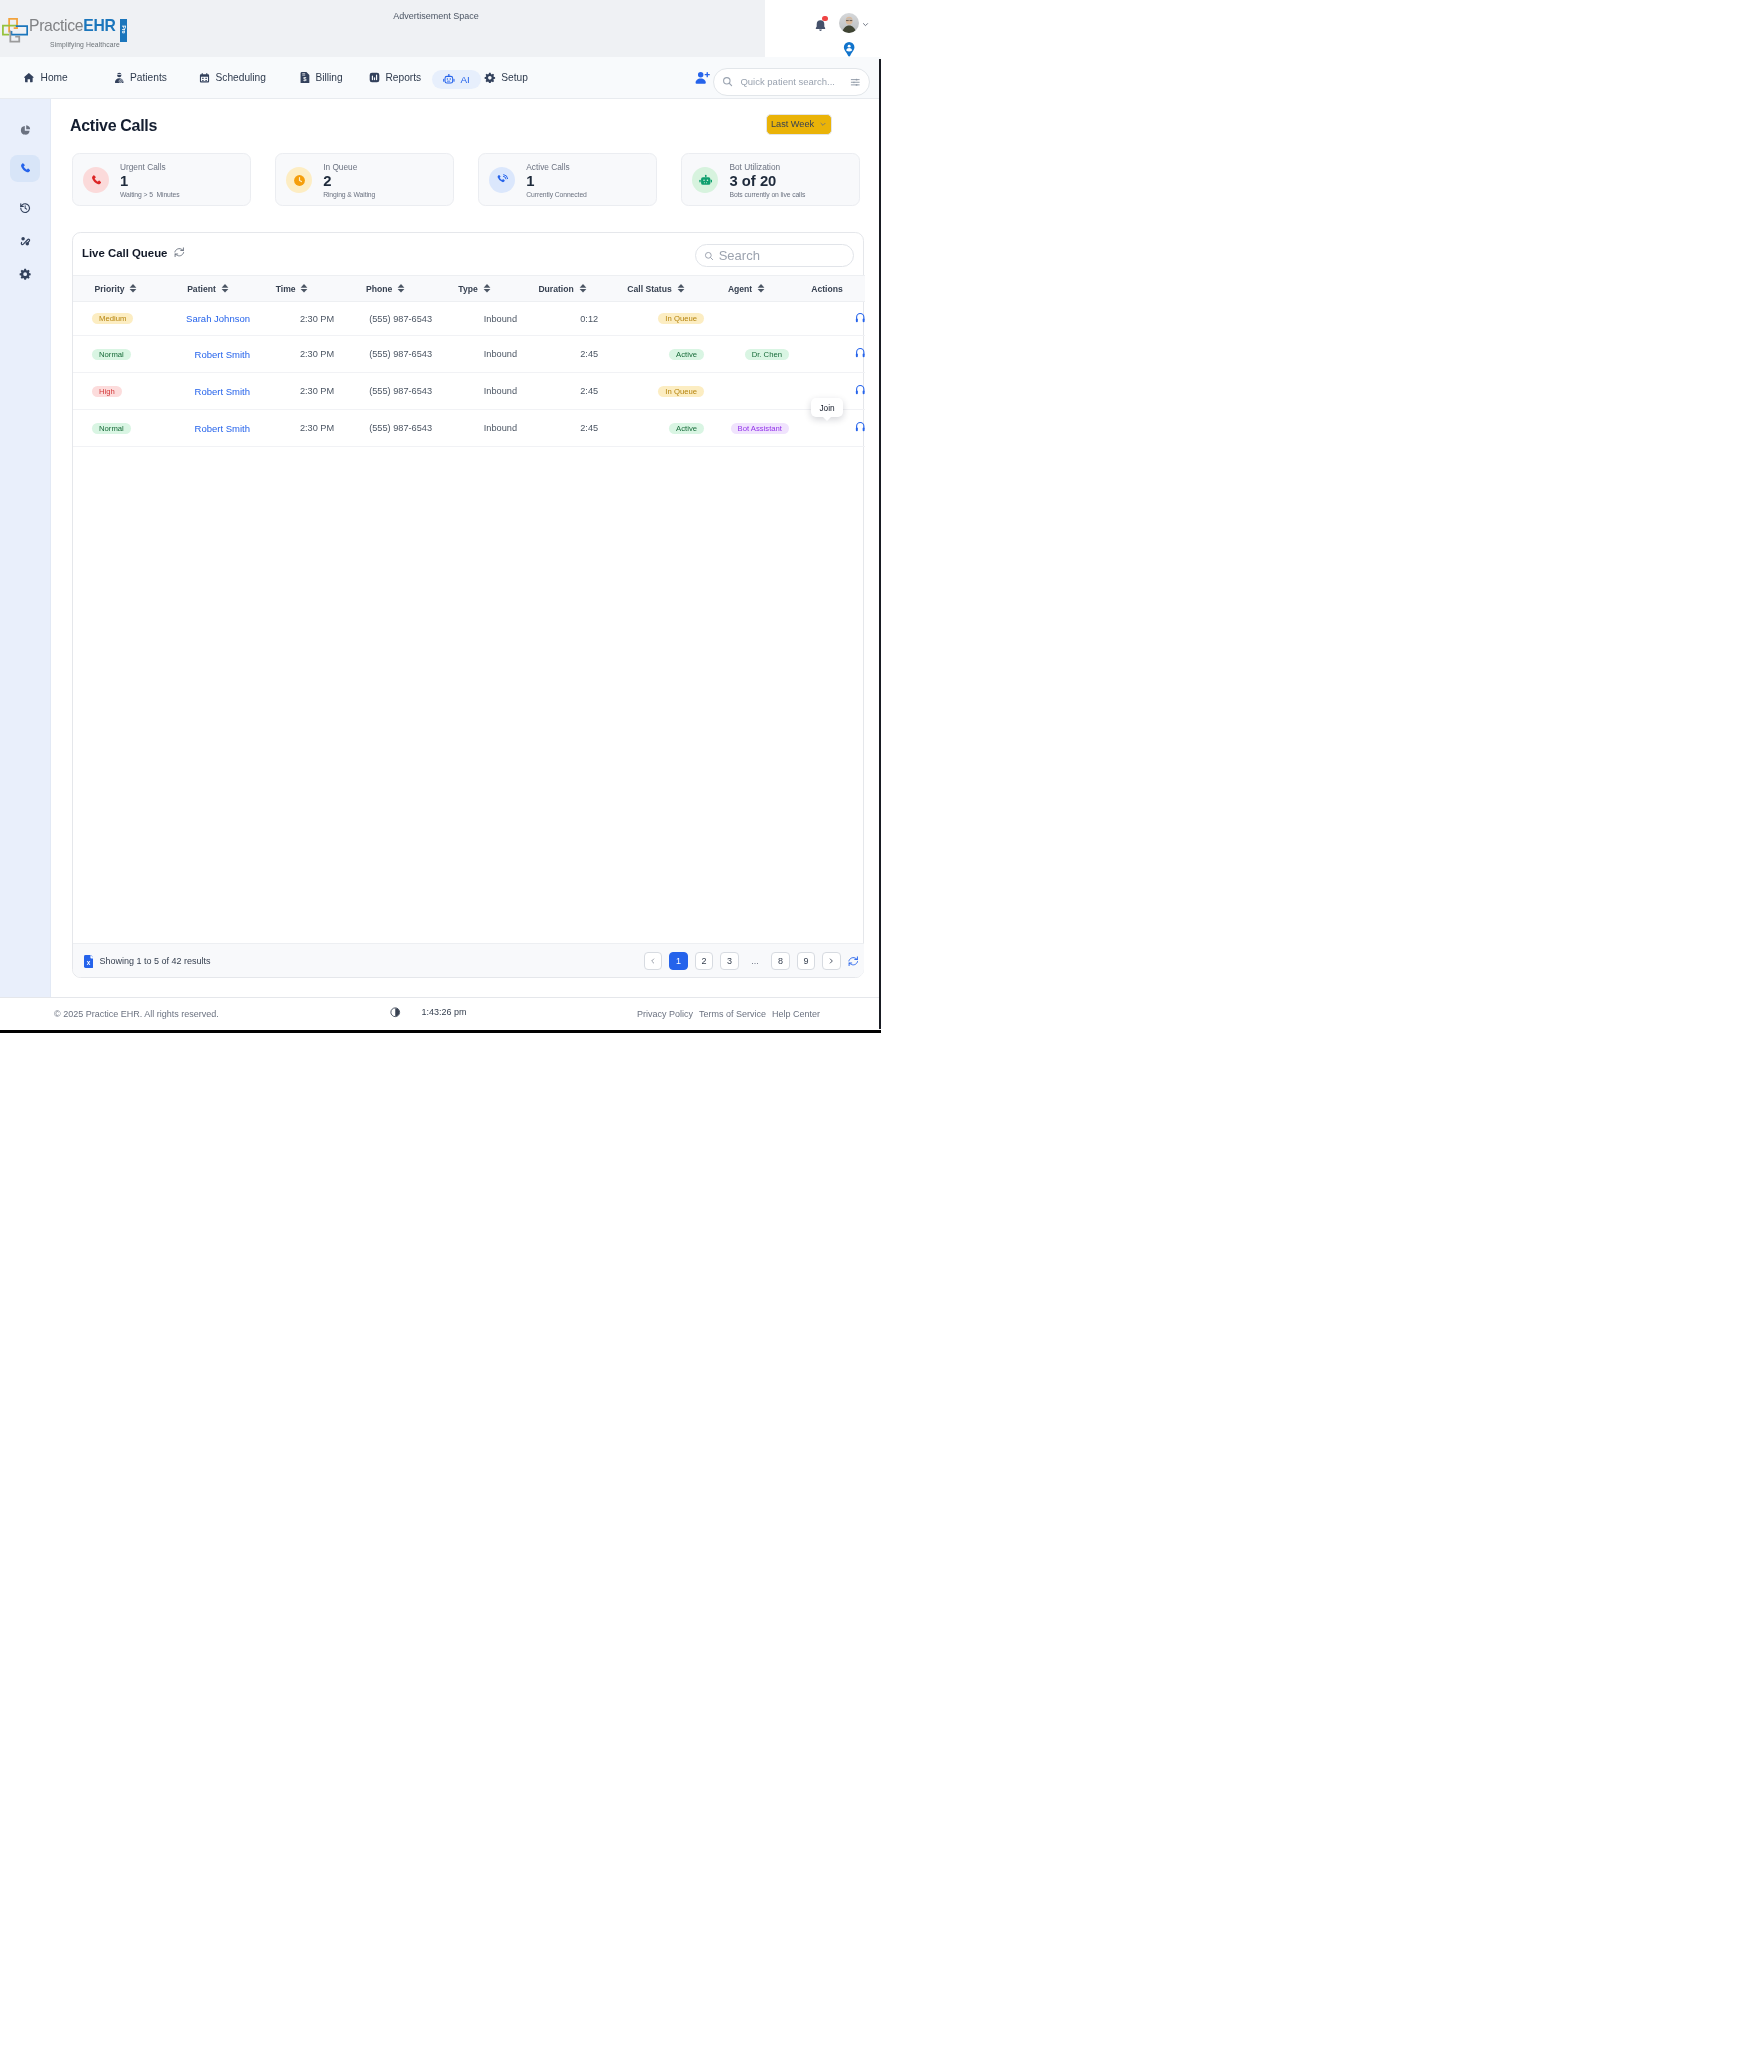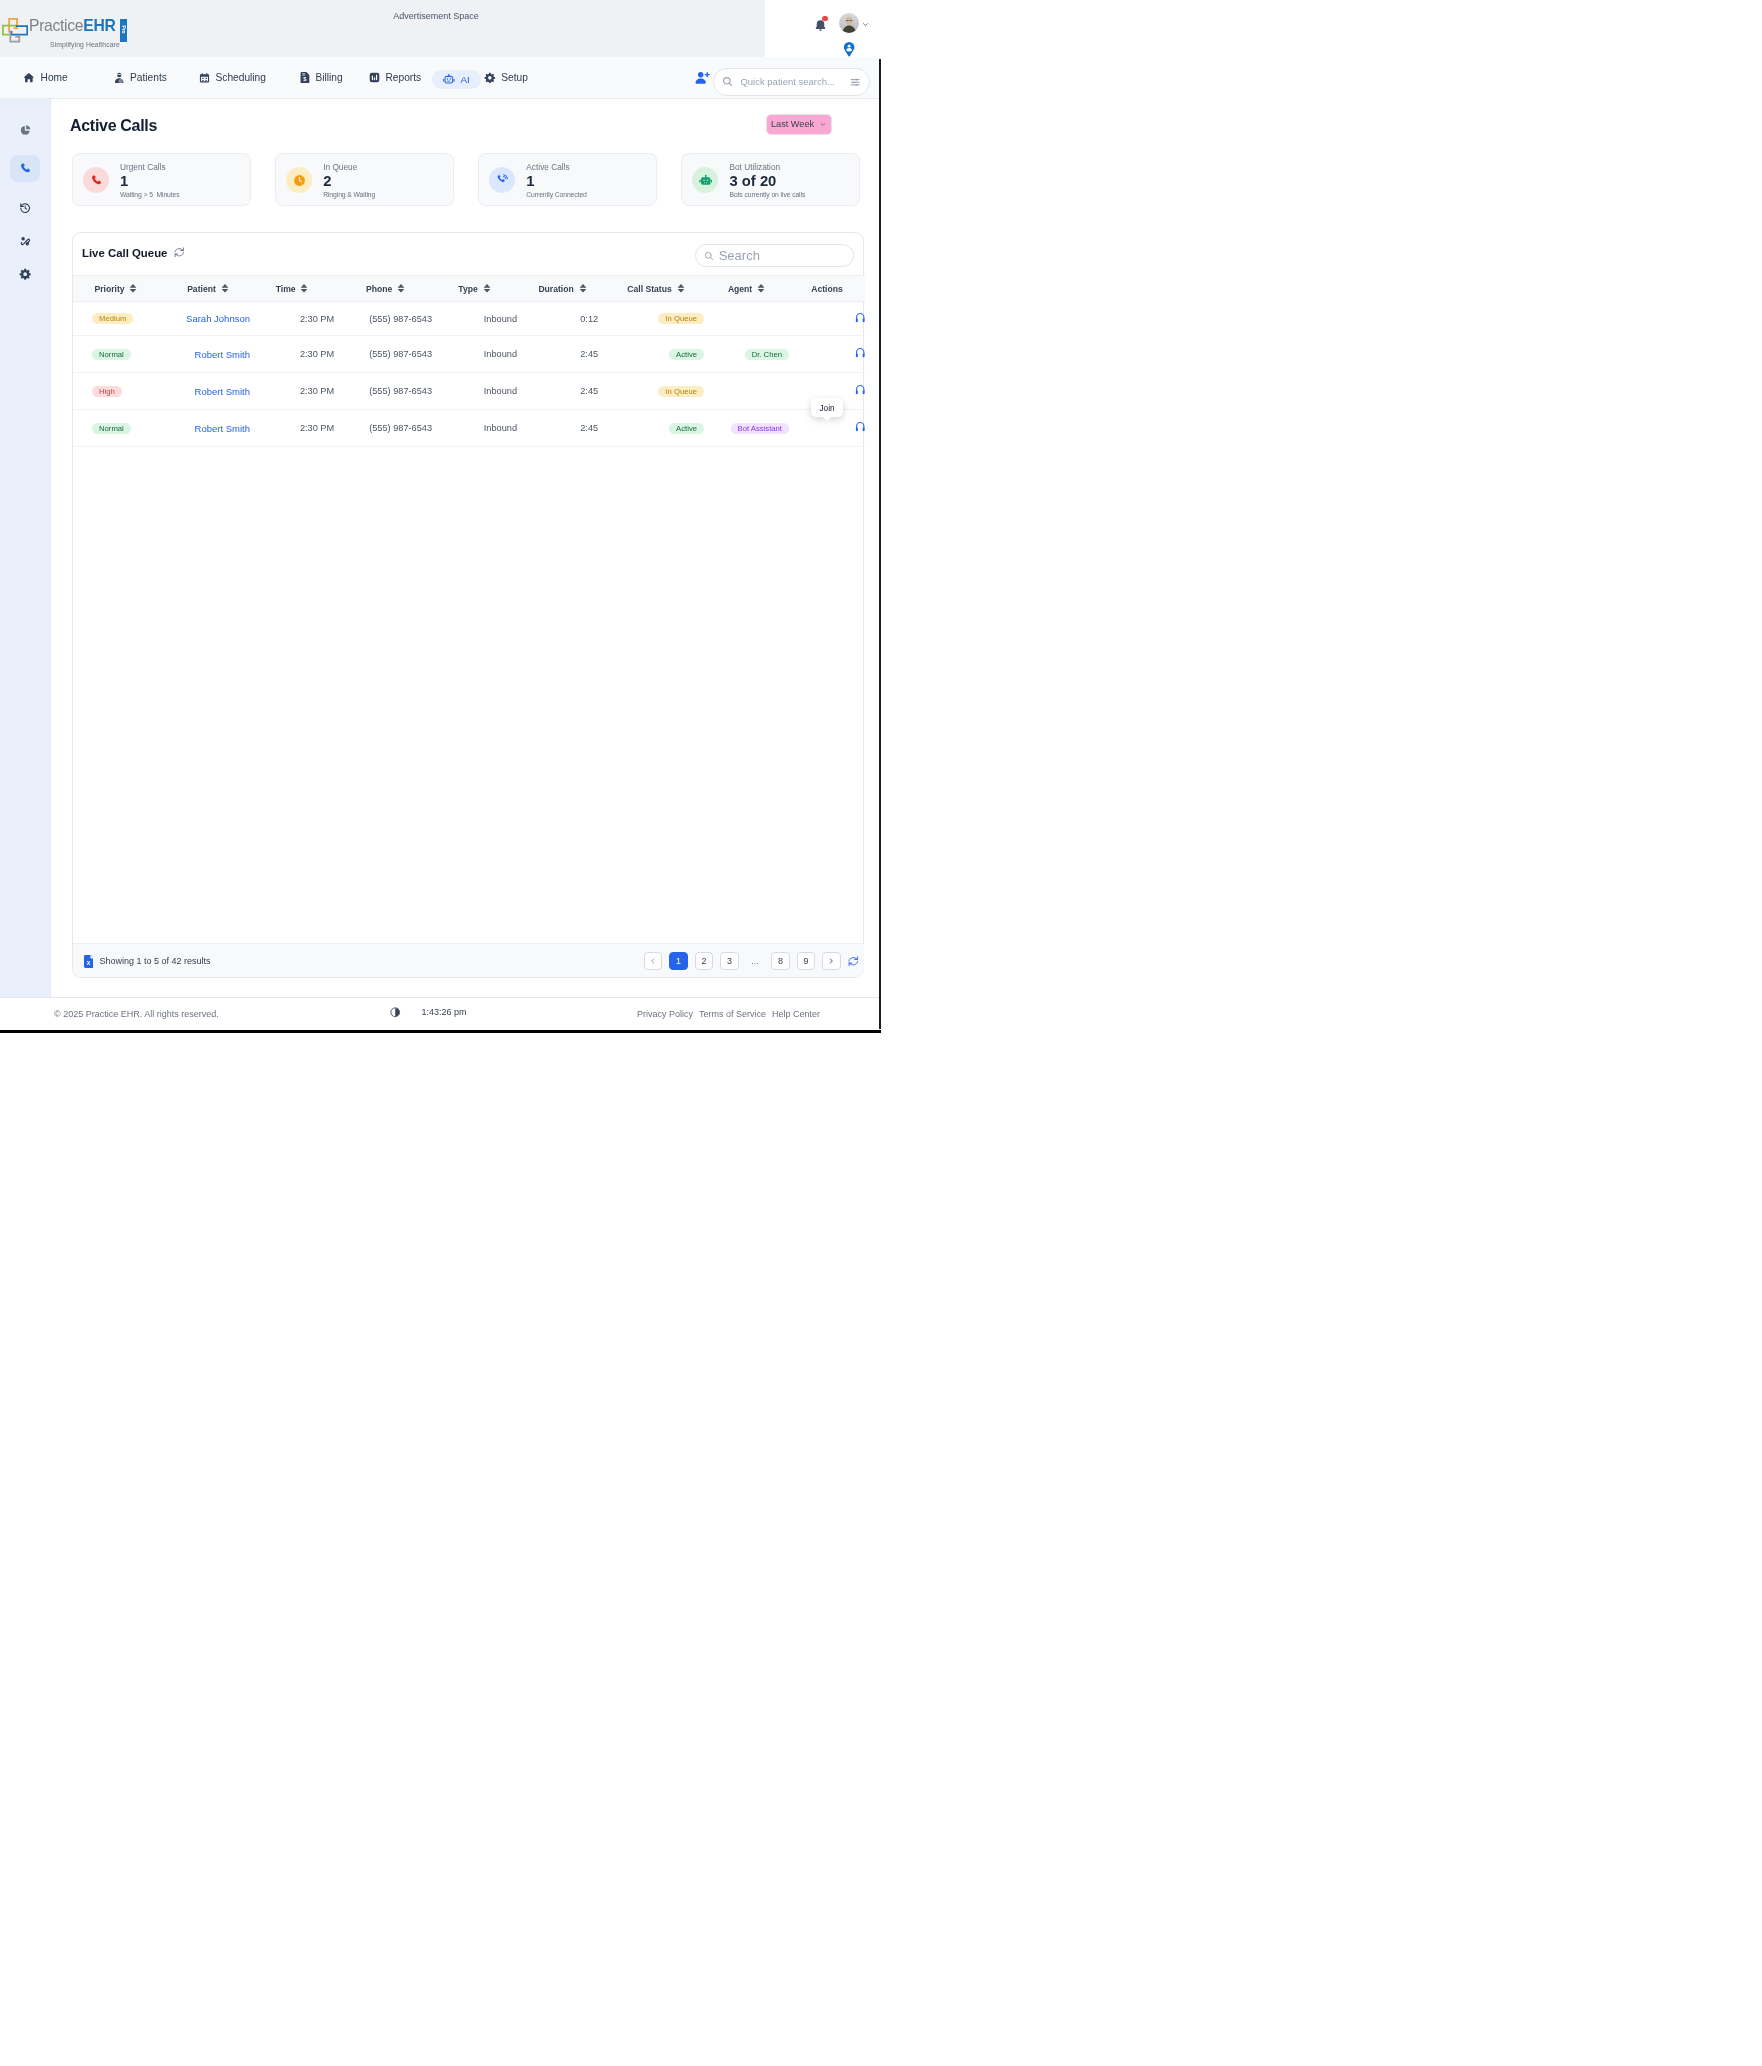--- a/index.html
+++ b/index.html
@@ -29,21 +29,21 @@
 .aipill{position:absolute;left:432px;top:13px;width:49px;height:19px;background:#e7effc;border-radius:9.9px;display:flex;align-items:center;justify-content:center;gap:5.5px;color:#2563eb;font-size:9.9px;font-weight:500}
 .addu{position:absolute;left:695px;top:14px}
 .qsearch{position:absolute;left:713px;top:10.8px;width:157px;height:28px;background:#fff;border:0.6px solid #e2e6ea;border-radius:14px;display:flex;align-items:center}
 .qsearch .ph{color:#9aa3b0;font-size:9.5px;margin-left:7.4px;flex:1}
 
 .side{position:absolute;left:0;top:99px;width:51px;height:899px;background:#e9effb;border-right:0.6px solid #e2e9f5}
 .sicon{position:absolute;left:0;width:51px;display:flex;justify-content:center}
 .sactive{position:absolute;left:10.2px;top:56px;width:30px;height:26.5px;background:#d8e5f8;border-radius:7.4px;display:flex;align-items:center;justify-content:center}
 
 .h1{position:absolute;left:70px;top:118px;font-size:16px;line-height:1;font-weight:700;color:#141e30;letter-spacing:-0.3px}
-.lastweek{position:absolute;left:766px;top:114px;width:66px;height:20.6px;background:#f9a8d4;border:0.6px solid #e3e5e9;border-radius:4.9px;display:flex;align-items:center;justify-content:center;gap:4.9px;font-size:9.2px;color:#374151}
+.lastweek{position:absolute;left:766px;top:114px;width:66px;height:20.6px;background:#eab308;border:0.6px solid #e3e5e9;border-radius:4.9px;display:flex;align-items:center;justify-content:center;gap:4.9px;font-size:9.2px;color:#374151}
 .cards{position:absolute;left:72px;top:153px;width:788px;display:flex;gap:24.6px}
 .card{flex:1;height:53px;background:#f8f9fb;border:0.6px solid #ebedf1;border-radius:7.4px;position:relative}
 .cic{position:absolute;left:9.9px;top:13.2px;width:26px;height:26px;border-radius:50%;display:flex;align-items:center;justify-content:center}
 .ct{position:absolute;left:47px;top:8px;font-size:8.3px;color:#6b7280}
 .cv{position:absolute;left:47px;top:18.5px;font-size:14.8px;font-weight:700;color:#1e2a3b}
 .cc{position:absolute;left:47px;top:37px;font-size:6.8px;color:#6b7280;letter-spacing:-0.1px}
 
 .tcard{position:absolute;left:72px;top:232px;width:792px;height:746px;background:#fff;border:0.6px solid #e5e7eb;border-radius:8.6px}
 .tctitle{position:absolute;left:9px;top:13.5px;font-size:11.4px;font-weight:700;color:#111827;display:flex;align-items:center;gap:6.8px}
 .tsearch{position:absolute;right:8.6px;top:11px;width:159px;height:23px;border:0.6px solid #e1e4e9;border-radius:11.7px;background:#fff;display:flex;align-items:center}

